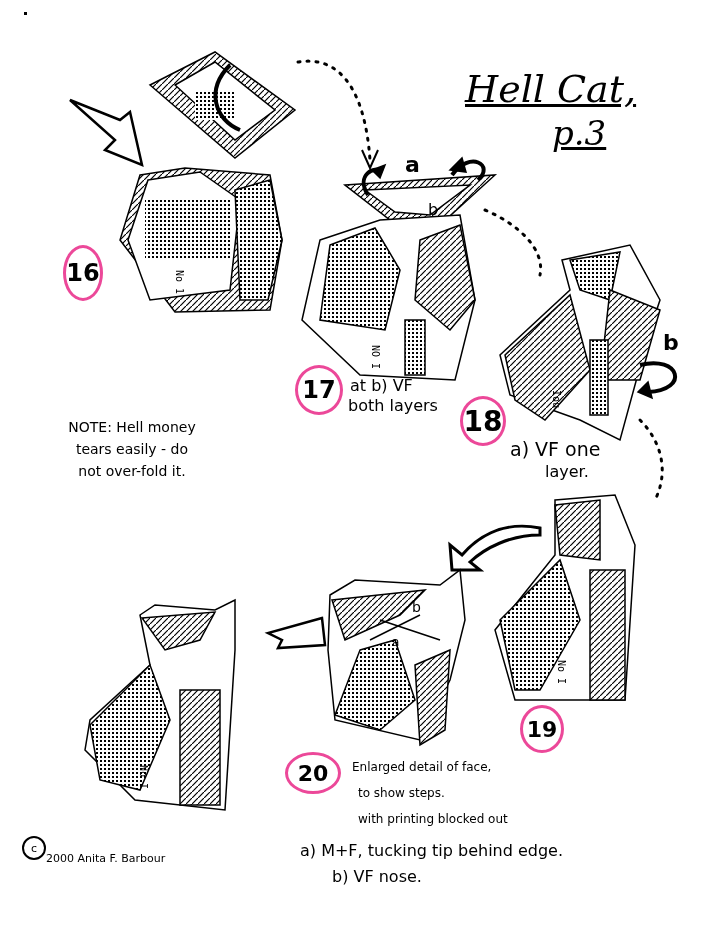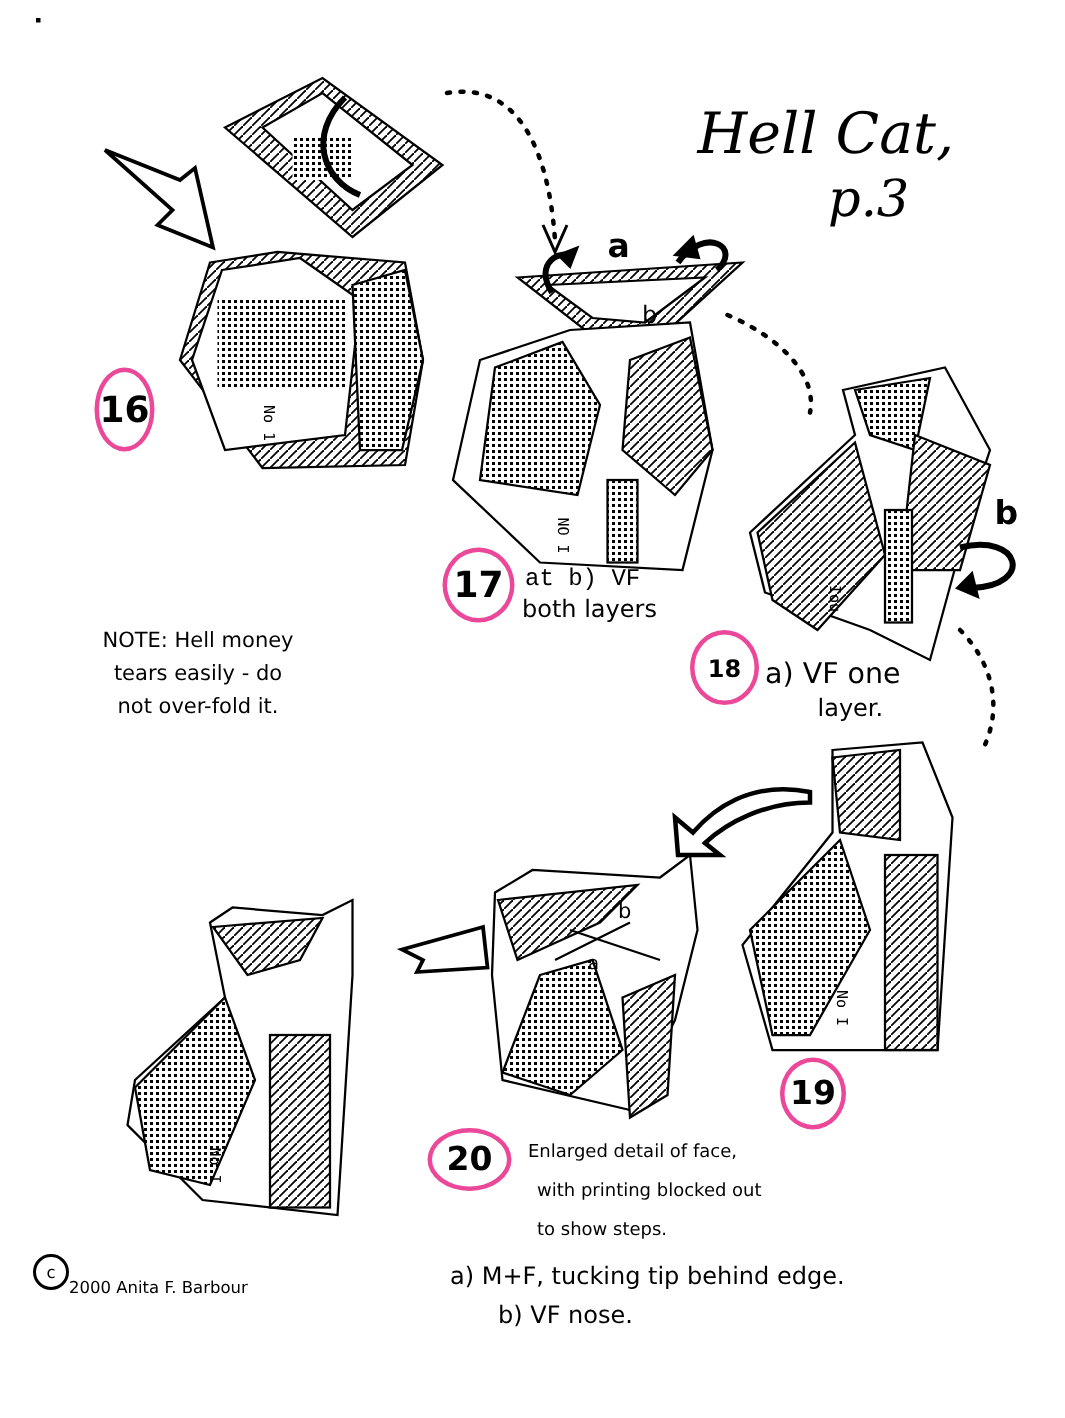--- a/index.html
+++ b/index.html
@@ -1,19 +1,19 @@
 <!DOCTYPE html>
 <html><head>
   <meta charset="utf-8">
   <style>
     html, body { margin: 0; padding: 0; background: #ffffff; }
     body { width: 710px; height: 945px; position: relative; overflow: hidden; font-family: "DejaVu Sans", sans-serif; color: #000; }
     .abs { position: absolute; }
     .hand { font-family: "DejaVu Sans", sans-serif; color: #000; white-space: nowrap; }
-    .title { font-family: "DejaVu Serif", serif; font-style: italic; font-size: 38px; line-height: 42px; }
+    .title { font-family: "DejaVu Serif", serif; font-style: italic; font-size: 38px; line-height: 42px; text-decoration: underline; }
     .note { font-size: 14px; line-height: 22px; text-align: center; }
     .caption { font-size: 16px; line-height: 20px; }
     .stepnum { border: 3px solid #ec4899; border-radius: 50%; display: flex; align-items: center; justify-content: center; font-weight: bold; font-size: 24px; background: #fff; }
     svg { position: absolute; left: 0; top: 0; }
   </style>
 </head>
 <body>
 
 <svg width="710" height="945" viewBox="0 0 710 945">
   <defs>
@@ -110,45 +110,45 @@
   </g>
 </svg>
 
 <div class="abs hand title" style="left:465px; top:68px;">
   <span>Hell Cat,</span>
 </div>
 <div class="abs hand title" style="left:552px; top:112px; font-size:34px;">p.3</div>
 
 <div class="abs stepnum" style="left:63px; top:245px; width:34px; height:50px; font-size:24px;">16</div>
 <div class="abs stepnum" style="left:295px; top:365px; width:42px; height:44px; font-size:24px;">17</div>
-<div class="abs stepnum" style="left:460px; top:420px; width:40px; height:44px; font-size:16px;">18</div>
+<div class="abs stepnum" style="left:460px; top:396px; width:40px; height:44px; font-size:28px;">18</div>
 <div class="abs stepnum" style="left:520px; top:705px; width:38px; height:42px; font-size:22px;">19</div>
 <div class="abs stepnum" style="left:285px; top:752px; width:50px; height:36px; font-size:22px;">20</div>
 
 <div class="abs hand" style="left:405px; top:152px; font-size:22px; font-weight:bold;">a</div>
 <div class="abs hand" style="left:428px; top:200px; font-size:16px;">b</div>
 <div class="abs hand caption" style="left:348px; top:376px;">
-  <div style="margin-left:2px;font-family:Liberation Mono, monospace;">at b) VF</div>
+  <div style="margin-left:2px;">at b) VF</div>
   <div>both layers</div>
 </div>
 
 <div class="abs hand" style="left:663px; top:330px; font-size:22px; font-weight:bold;">b</div>
 <div class="abs hand" style="left:510px; top:438px; font-size:19px;">a) VF one</div>
 <div class="abs hand" style="left:545px; top:462px; font-size:16px;">layer.</div>
 
 <div class="abs hand note" style="left:32px; top:416px; width:200px;">
   <div>NOTE: Hell money</div>
   <div>tears easily - do</div>
   <div>not over-fold it.</div>
 </div>
 
 <div class="abs hand" style="left:352px; top:754px; font-size:12px; line-height:26px;">
   <div>Enlarged detail of face,</div>
+  <div style="margin-left:6px;">to show steps.</div>
   <div style="margin-left:6px;">with printing blocked out</div>
-  <div style="margin-left:6px;">to show steps.</div>
 </div>
 <div class="abs hand" style="left:300px; top:838px; font-size:16px; line-height:26px;">
   <div>a) M+F, tucking tip behind edge.</div>
   <div style="margin-left:32px;">b) VF nose.</div>
 </div>
 
 <div class="abs hand" style="left:22px; top:836px; width:20px; height:20px; border:2px solid #000; border-radius:50%; font-size:11px; display:flex; align-items:center; justify-content:center;">c</div>
 <div class="abs hand" style="left:46px; top:852px; font-size:11px;">2000  Anita F. Barbour</div>
 
 </body></html>

